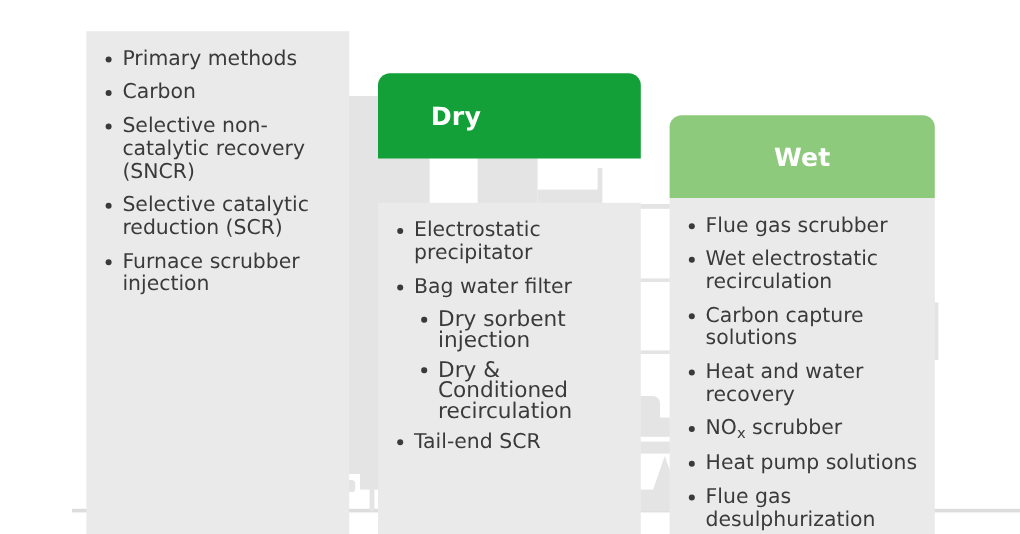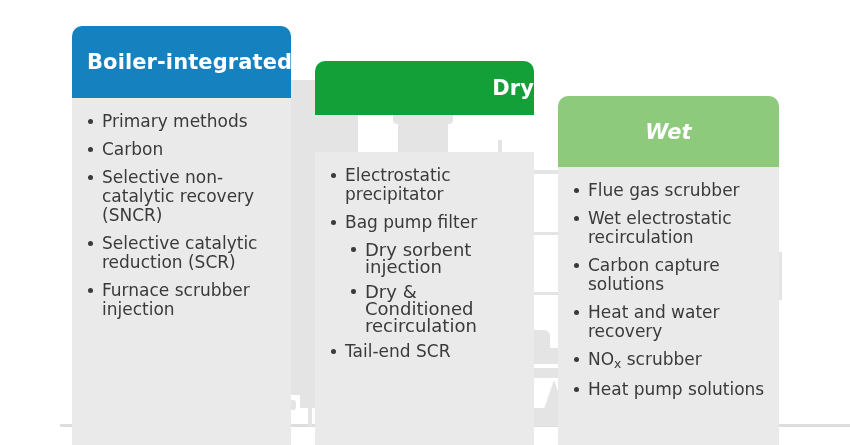--- a/index.html
+++ b/index.html
@@ -55,27 +55,27 @@
   }
 
   
   #card-boiler { left: 72px; top: 26px; width: 219px; height: 419px; }
   #card-boiler .card-header { height: 72px; background: #1581be; padding-left: 15px; }
   #card-boiler .card-title  { font-size: 21px; }
   #card-boiler .card-body   { padding: 14px 10px 0 12px; }
 
   
   #card-dry { left: 315px; top: 61px; width: 219px; height: 384px; }
-  #card-dry .card-header { height: 54px; background: #13a038; justify-content: flex-end; }
+  #card-dry .card-header { height: 71px; background: #13a038; justify-content: flex-start; padding-left: 44px; }
   #card-dry .card-title  { font-size: 21px; }
   #card-dry .card-body   { padding: 14px 10px 0 12px; margin-top: 37px; }
 
   
   #card-wet { left: 558px; top: 96px; width: 221px; height: 349px; }
-  #card-wet .card-header { height: 71px; background: #8dca7c; justify-content: center; font-style: italic; }
+  #card-wet .card-header { height: 71px; background: #8dca7c; justify-content: center; }
   #card-wet .card-title  { font-size: 21px; }
   #card-wet .card-body   { padding: 14px 10px 0 12px; }
 
   
   ul.bullets {
     list-style: none;
     margin: 0;
     padding: 0;
   }
   ul.bullets > li {
@@ -194,58 +194,56 @@
 
       <rect x="520" y="348" width="110" height="16"></rect>
       <rect x="520" y="368" width="78" height="10"></rect>
 
       <rect x="330" y="404" width="90" height="12" rx="3"></rect>
       <rect x="236" y="400" width="60" height="10" rx="3"></rect>
     </g>
   </svg>
 
   <div class="card" id="card-boiler">
-    <div class="card-header">
-      <span class="card-title">Boiler-integrated</span>
-    </div>
     <div class="card-body">
       <ul class="bullets">
         <li>Primary methods</li>
         <li>Carbon</li>
         <li>Selective non-catalytic recovery (SNCR)</li>
         <li>Selective catalytic reduction (SCR)</li>
         <li>Furnace scrubber injection</li>
       </ul>
     </div>
   </div>
 
   <div class="card" id="card-dry">
     <div class="card-header">
       <span class="card-title">Dry</span>
     </div>
     <div class="card-body">
       <ul class="bullets">
         <li>Electrostatic precipitator</li>
-        <li>Bag pump filter</li>
+        <li>Bag water filter</li>
         <li class="sub">Dry sorbent injection</li>
         <li class="sub">Dry &amp; Conditioned recirculation</li>
         <li>Tail-end SCR</li>
       </ul>
     </div>
   </div>
 
   <div class="card" id="card-wet">
     <div class="card-header">
       <span class="card-title">Wet</span>
     </div>
     <div class="card-body">
       <ul class="bullets">
         <li>Flue gas scrubber</li>
         <li>Wet electrostatic recirculation</li>
         <li>Carbon capture solutions</li>
         <li>Heat and water recovery</li>
         <li>NO<sub>x</sub> scrubber</li>
         <li>Heat pump solutions</li>
+        <li>Flue gas desulphurization</li>
       </ul>
     </div>
   </div>
 
 </div>
 
 </body></html>

